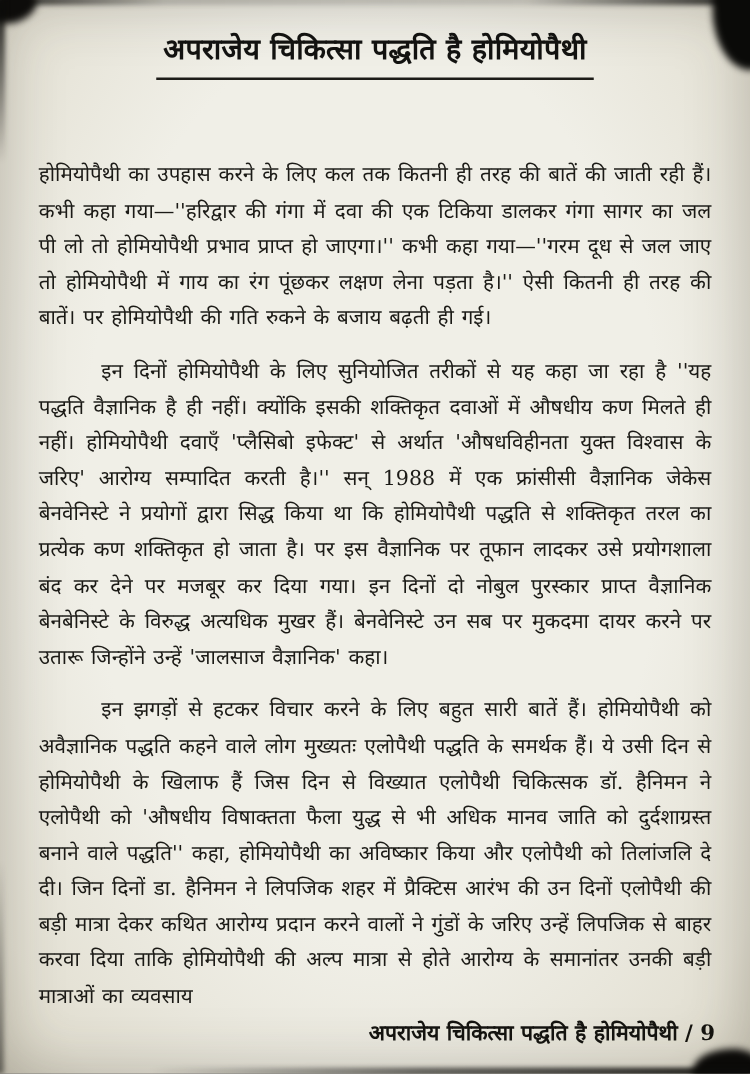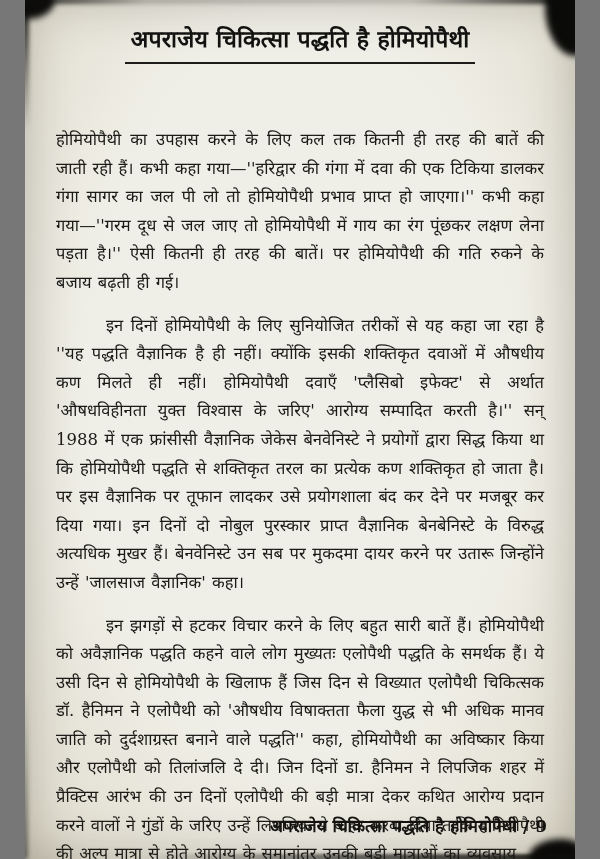--- a/index.html
+++ b/index.html
@@ -2,21 +2,21 @@
 <html lang="hi"><head>
 <meta charset="utf-8">
 <style>
   html, body {
     margin: 0;
     padding: 0;
     background: #777;
   }
   .page {
     position: relative;
-    width: 550px;
+    width: 600px;
     height: 859px;
     margin: 0 auto;
     overflow: hidden;
     background: radial-gradient(ellipse at 50% 45%, #f0efe7 55%, #e3e0d3 88%, #d6d2c2 100%);
     box-shadow: inset 0 0 50px rgba(60, 55, 42, 0.28);
     font-family: "DejaVu Serif", "Liberation Serif", serif;
     color: #181815;
   }
 
   

